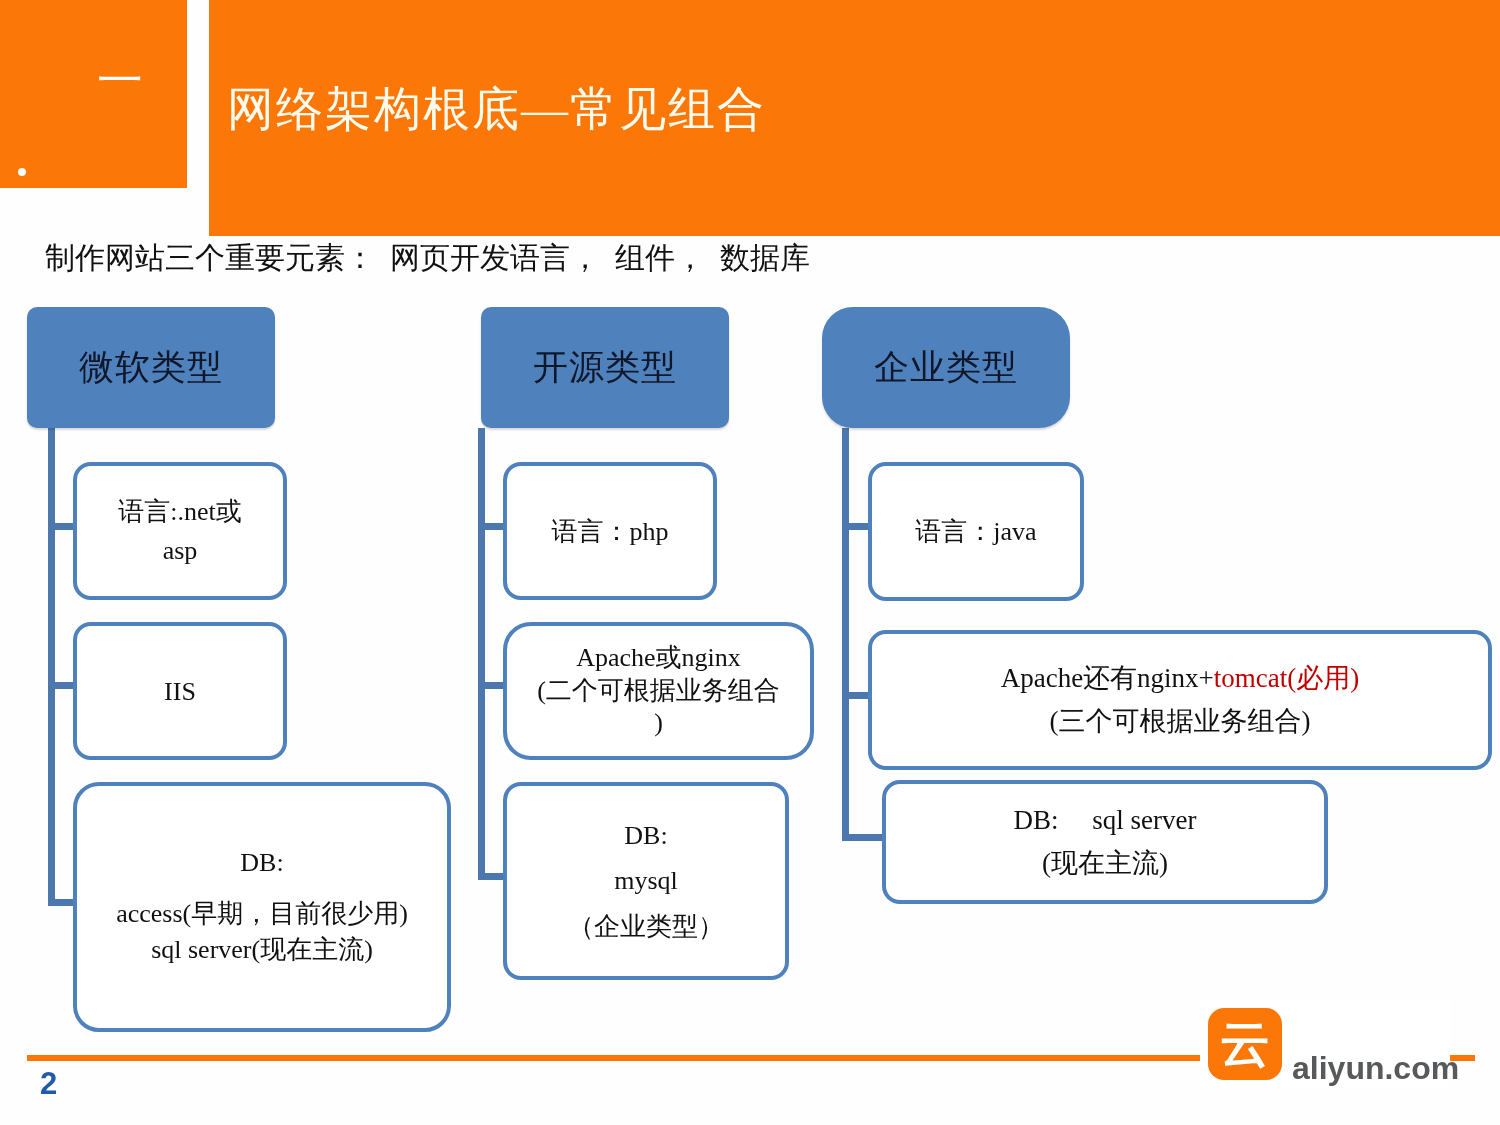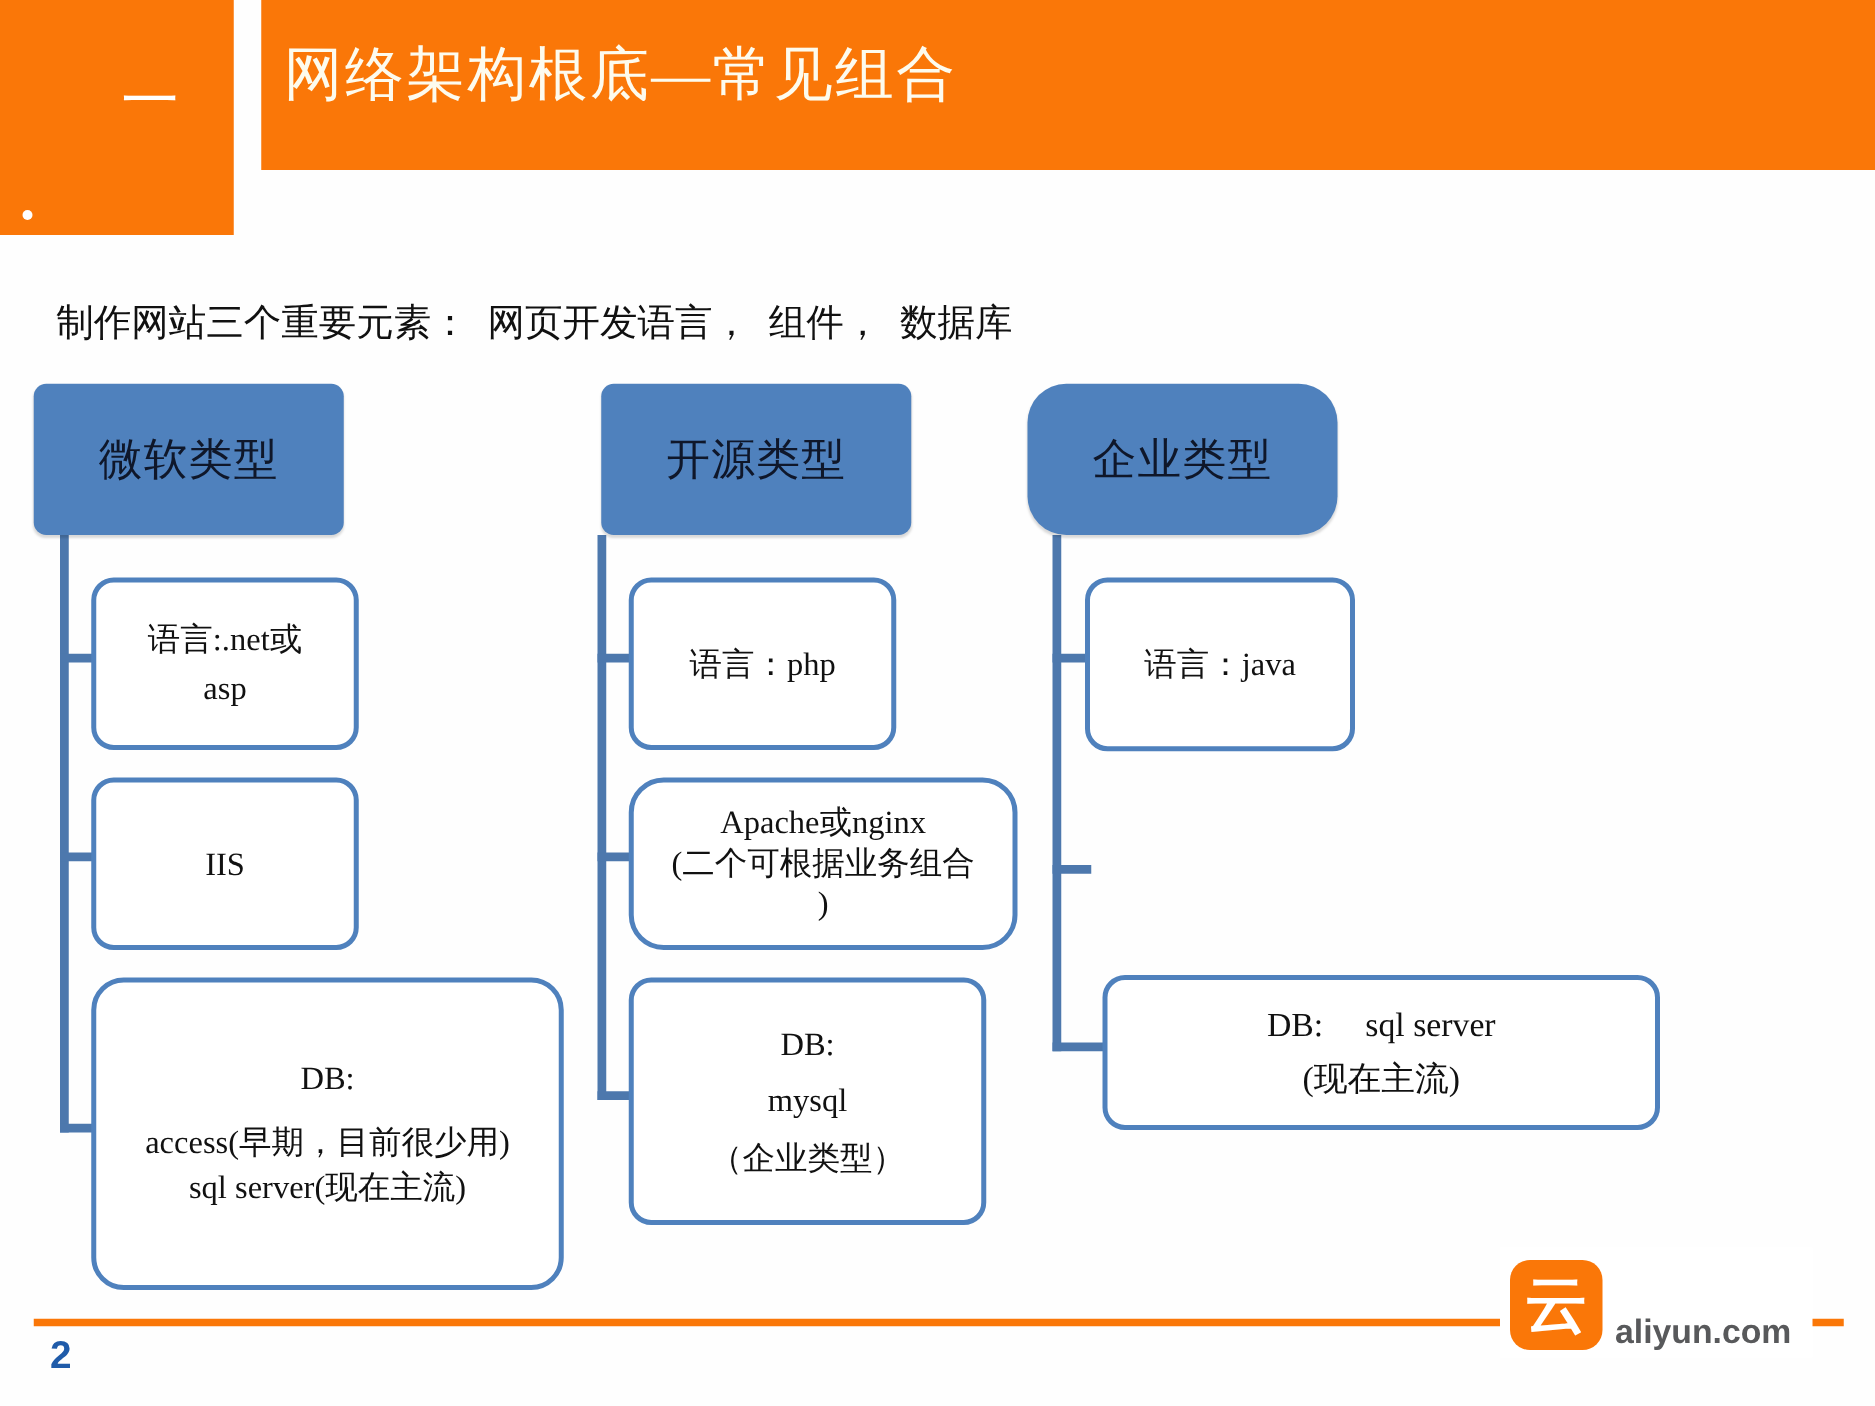--- a/index.html
+++ b/index.html
@@ -4,21 +4,21 @@
 <style>
   html,body{margin:0;padding:0;background:#ffffff;}
   .slide{position:relative;width:1500px;height:1125px;background:#fefefe;overflow:hidden;
          font-family:"Liberation Serif","DejaVu Serif",serif;}
 
   
   .hdr-left{position:absolute;left:0;top:0;width:187px;height:188px;background:var(--orange,#fa7708);}
   .hdr-index{position:absolute;left:70px;top:58px;width:100px;text-align:center;
              font-size:46px;color:#fff;line-height:1;}
   .hdr-dot{position:absolute;left:18px;top:168px;width:8px;height:8px;border-radius:50%;background:#fff;}
-  .hdr-bar{position:absolute;left:209px;top:0;width:1291px;height:136px;background:var(--orange,#fa7708);
+  .hdr-bar{position:absolute;left:209px;top:0;width:1291px;height:236px;background:var(--orange,#fa7708);
            display:flex;align-items:center;}
   .hdr-title{color:#fdfbee;font-size:47px;letter-spacing:2px;padding:0 0 18px 18px;}
 
   
   .subtitle{position:absolute;left:45px;top:238px;font-size:30px;color:#111;white-space:pre-wrap;}
 
   
   .cat{position:absolute;background:var(--steelblue,#4f81bd);border-radius:10px;color:#0f172a;
        display:flex;align-items:center;justify-content:center;font-size:35px;letter-spacing:1px;
        box-shadow:0 2px 2px rgba(0,0,0,0.15);}
@@ -66,21 +66,21 @@
   .red{color:var(--red,#c00000);}
 
   
   .footer-line{position:absolute;left:27px;top:1055px;width:1448px;height:6px;background:var(--orange,#fa7708);}
   .logo{position:absolute;left:1200px;top:998px;width:250px;height:88px;background:#fff;}
   .logo-square{position:absolute;left:8px;top:10px;width:74px;height:72px;border-radius:16px;
                background:var(--orange,#fa7708);display:flex;align-items:center;justify-content:center;}
   .logo-square span{color:#fff;font-size:50px;font-weight:bold;font-family:"Liberation Sans",sans-serif;}
   .logo-cn{position:absolute;left:92px;top:2px;font-size:45px;font-weight:bold;letter-spacing:3px;
            color:var(--logogray,#58595b);font-family:"Liberation Sans",sans-serif;}
-  .logo-domain{position:absolute;left:92px;top:52px;font-size:27px;font-weight:bold;
+  .logo-domain{position:absolute;left:92px;top:52px;font-size:32px;font-weight:bold;
            color:var(--logogray,#58595b);font-family:"Liberation Sans",sans-serif;}
   .pagenum{position:absolute;left:40px;top:1066px;font-size:31px;font-weight:bold;
            color:var(--pageblue,#1f5ba9);font-family:"Liberation Sans",sans-serif;}
 </style>
 </head>
 <body>
 
 <div class="slide">
 
   <div class="hdr-left">
@@ -133,20 +133,24 @@
   </div>
   <div class="node n-os-db">
     <div class="line">DB:</div>
     <div class="line">mysql</div>
     <div class="line">（企业类型）</div>
   </div>
 
   <div class="node n-ent-lang">
     <div class="line">语言：java</div>
   </div>
+  <div class="node n-ent-web">
+    <div class="line"><span>Apache还有nginx+</span><span class="red">tomcat(必用)</span></div>
+    <div class="line">(三个可根据业务组合)</div>
+  </div>
   <div class="node n-ent-db">
     <div class="line">DB:     sql server</div>
     <div class="line">(现在主流)</div>
   </div>
 
   <div class="footer-line"></div>
   <div class="logo">
     <div class="logo-square">
       <span>云</span>
     </div>

